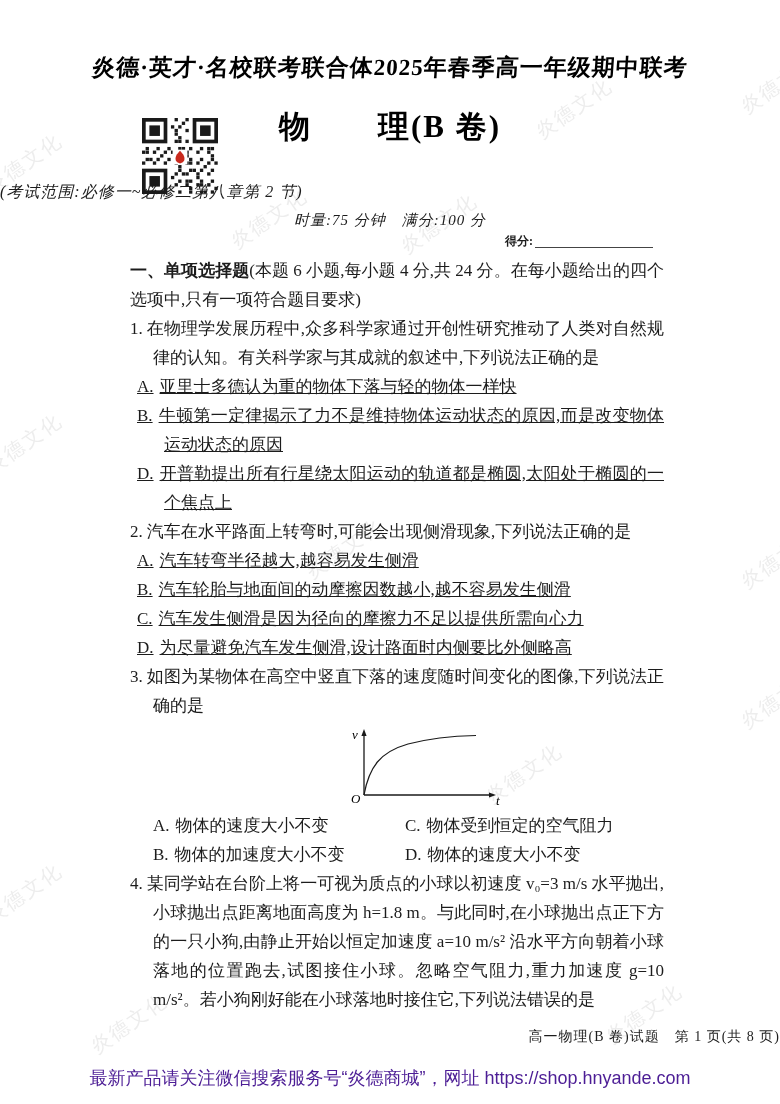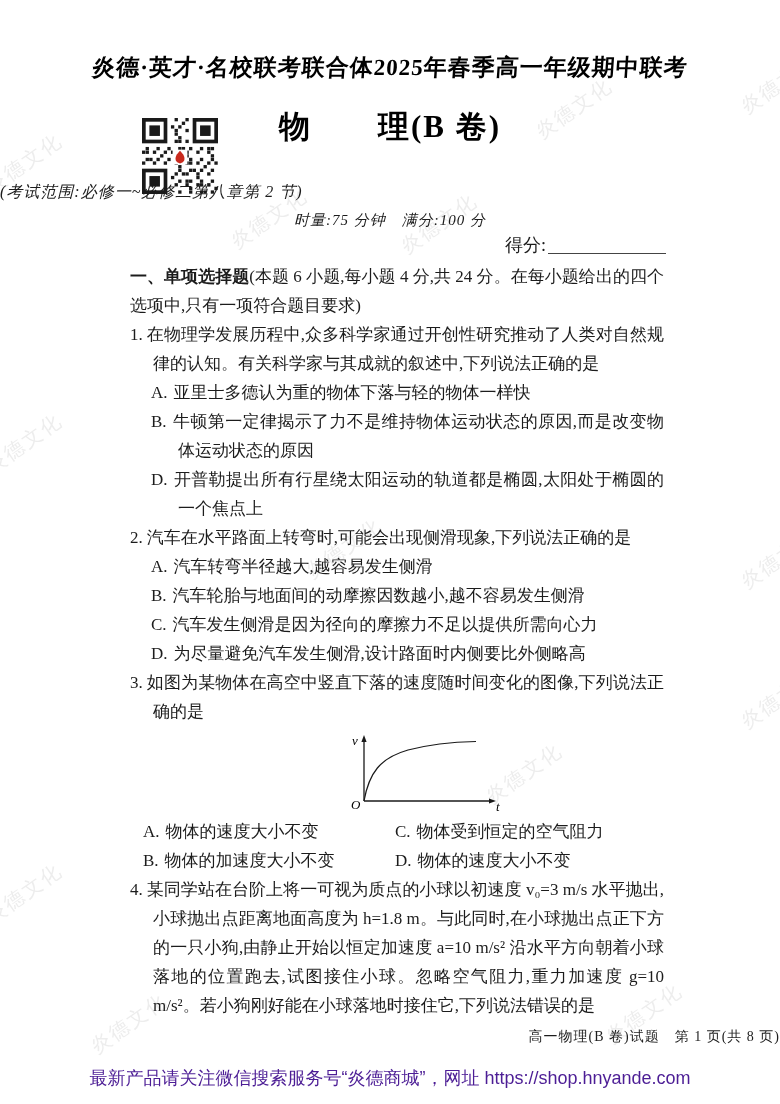--- a/index.html
+++ b/index.html
@@ -33,38 +33,38 @@
   .exam-scope {
     position:absolute; top:182px; left:0; width:100%;
     text-align:left; font-size:16px; font-style:italic; letter-spacing:1px;
   }
   .duration {
     position:absolute; top:211px; left:0; width:100%;
     text-align:center; font-size:15px; font-style:italic; letter-spacing:1px;
   }
   .score-row {
     position:absolute; top:233px; left:505px;
-    font-size:18px; font-weight:normal;
+    font-size:12px; font-weight:bold;
   }
   .score-line {
     display:inline-block; width:118px; height:1px;
     border-bottom:1.5px solid #444; vertical-align:-3px; margin-left:2px;
   }
   
   .main {
-    position:absolute; left:130px; top:262px; width:534px;
+    position:absolute; left:130px; top:256px; width:534px;
     font-size:17px; line-height:29px; text-align:justify;
   }
   .sec-head b { font-weight:bold; }
   .stem { padding-left:23px; text-indent:-23px; }
   .qnum { margin-right:4px; }
-  .options { margin-left:21px; }
+  .options { margin-left:7px;text-decoration:underline; }
   .option { padding-left:27px; text-indent:-27px; }
   .opt-label { margin-right:6px; }
-  .options-2col { margin-left:13px; display:grid; grid-template-columns:252px 1fr; }
+  .options-2col { margin-left:23px; display:grid; grid-template-columns:252px 1fr; }
   .options-2col .option { padding-left:0; text-indent:0; }
   
   .figure-wrap { margin:5px 0 6px 206px; height:80px; }
   
   .page-footer {
     position:absolute; top:1028px; left:0; width:100%;
     text-align:right; font-size:14px; letter-spacing:1px;
   }
   .shop-notice {
     position:absolute; top:1066px; left:0; width:100%;

